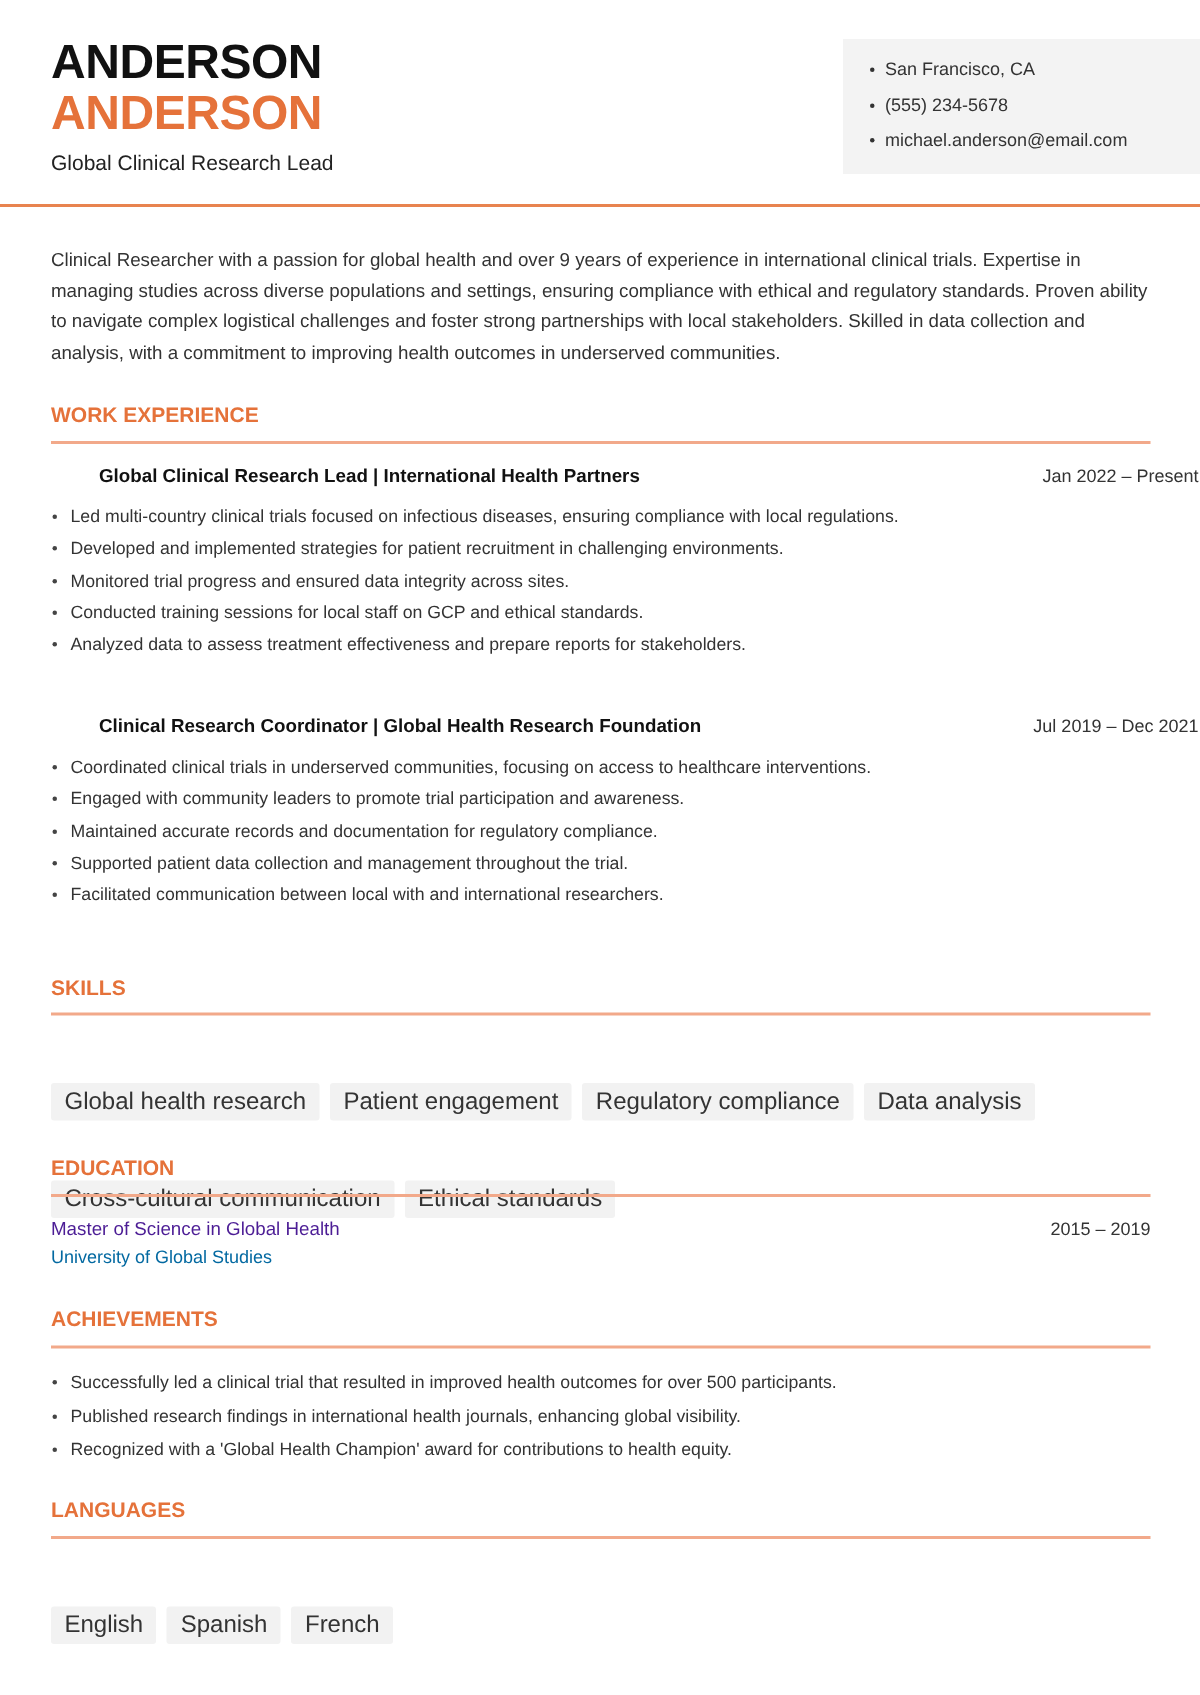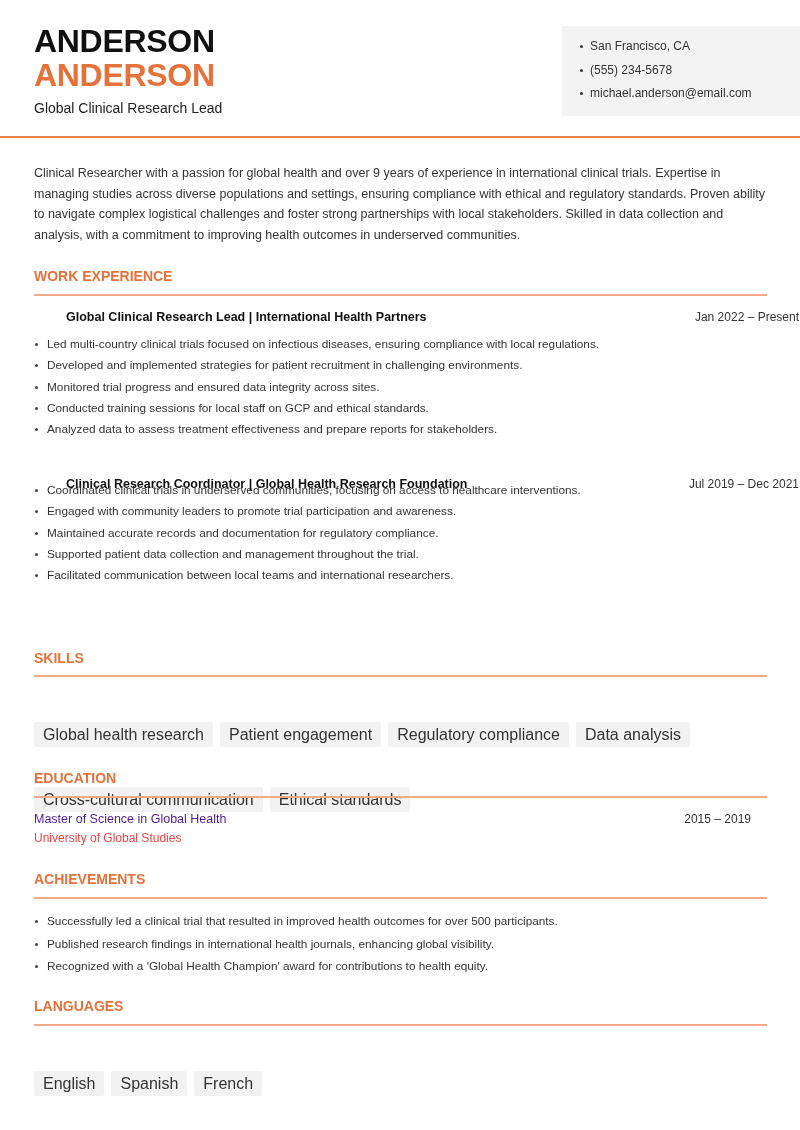--- a/index.html
+++ b/index.html
@@ -19,22 +19,22 @@
   .job-head { position: absolute; left: 34px; width: 733px; font-size: 12.5px; margin-left: 32px; }
   .job-head .role { font-weight: 700; color: #111; }
   .job-head .date { position: absolute; right: 0; top: 0; color: #333; font-size: 12px; }
   .bullets { position: absolute; left: 34px; width: 733px; margin: 0; padding: 0; list-style: none; }
   .bullets li { font-size: 11.8px; color: #333; height: 21.3px; line-height: 16px; position: relative; padding-left: 13px; }
   .bullets li::before { content: ""; position: absolute; left: 1px; top: 7px; width: 3px; height: 3px; background: #444; border-radius: 50%; }
   .chips { position: absolute; left: 34px; width: 740px; display: flex; flex-wrap: wrap; gap: 7px 7px; }
   .chip { background: #f2f2f2; font-size: 16px; color: #333; padding: 0 9px; height: 25px; line-height: 25px; border-radius: 2px; margin-top: 33px; }
   .edu-head { position: absolute; left: 34px; width: 733px; top: 812px; font-size: 12.5px; }
   .edu-head .degree { font-weight: 400; color: #4c1d95; }
-  .edu-head .date { position: absolute; right: 16px; top: 0; font-size: 12px; color: #333; }
-  .school { position: absolute; left: 34px; top: 831px; font-size: 12px; color: #ef4444; }
+  .edu-head .date { position: absolute; right: 0; top: 0; font-size: 12px; color: #333; }
+  .school { position: absolute; left: 34px; top: 831px; font-size: 12px; color: #0369a1; }
 </style>
 </head>
 <body>
 
 <div class="header">
   <div class="name">
     <span class="first">ANDERSON</span>
     <span class="last">ANDERSON</span>
   </div>
   <div class="title">Global Clinical Research Lead</div>
@@ -61,26 +61,26 @@
   <li>Developed and implemented strategies for patient recruitment in challenging environments.</li>
   <li>Monitored trial progress and ensured data integrity across sites.</li>
   <li>Conducted training sessions for local staff on GCP and ethical standards.</li>
   <li>Analyzed data to assess treatment effectiveness and prepare reports for stakeholders.</li>
 </ul>
 
 <div class="job-head" style="top:477px">
   <span class="role">Clinical Research Coordinator | Global Health Research Foundation</span>
   <span class="date">Jul 2019 – Dec 2021</span>
 </div>
-<ul class="bullets" style="top:482px">
+<ul class="bullets" style="top:503px">
   <li>Coordinated clinical trials in underserved communities, focusing on access to healthcare interventions.</li>
   <li>Engaged with community leaders to promote trial participation and awareness.</li>
   <li>Maintained accurate records and documentation for regulatory compliance.</li>
   <li>Supported patient data collection and management throughout the trial.</li>
-  <li>Facilitated communication between local teams and international researchers.</li>
+  <li>Facilitated communication between local with and international researchers.</li>
 </ul>
 
 <div class="section-title" style="top:650px">SKILLS</div>
 <div class="rule" style="top:675px"></div>
 <div class="chips" style="top:689px">
   <span class="chip">Global health research</span>
   <span class="chip">Patient engagement</span>
   <span class="chip">Regulatory compliance</span>
   <span class="chip">Data analysis</span>
   <span class="chip">Cross-cultural communication</span>

